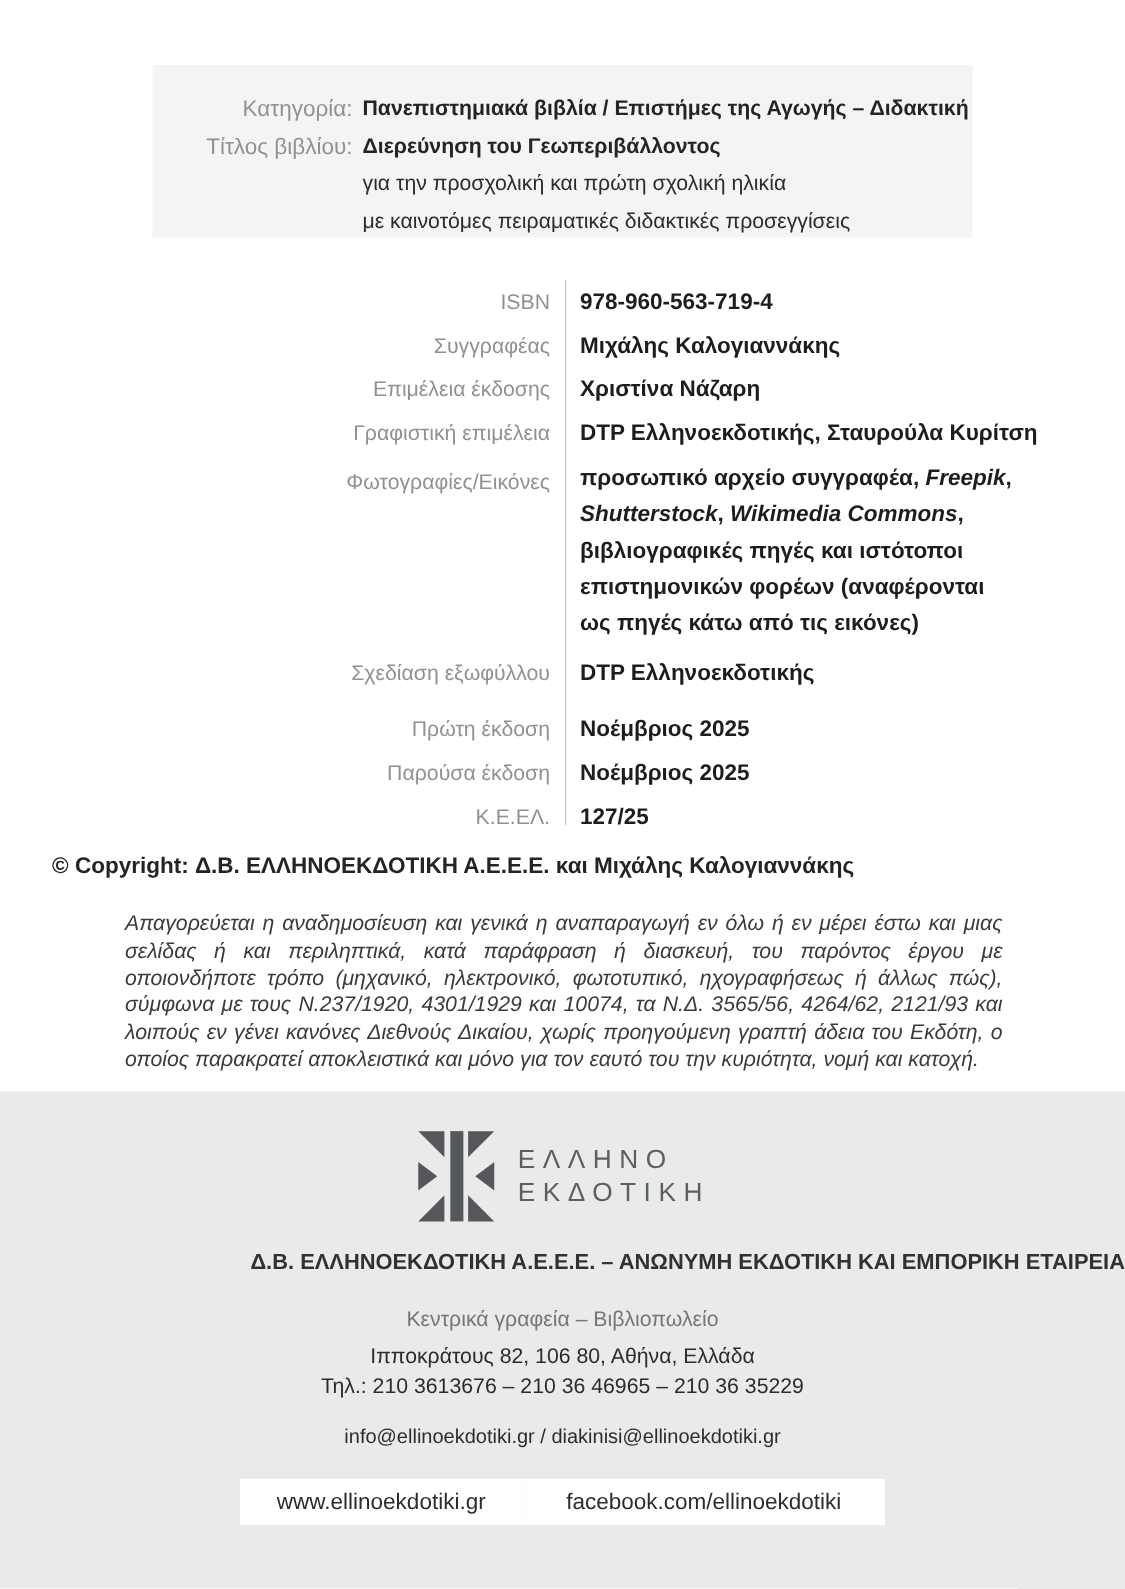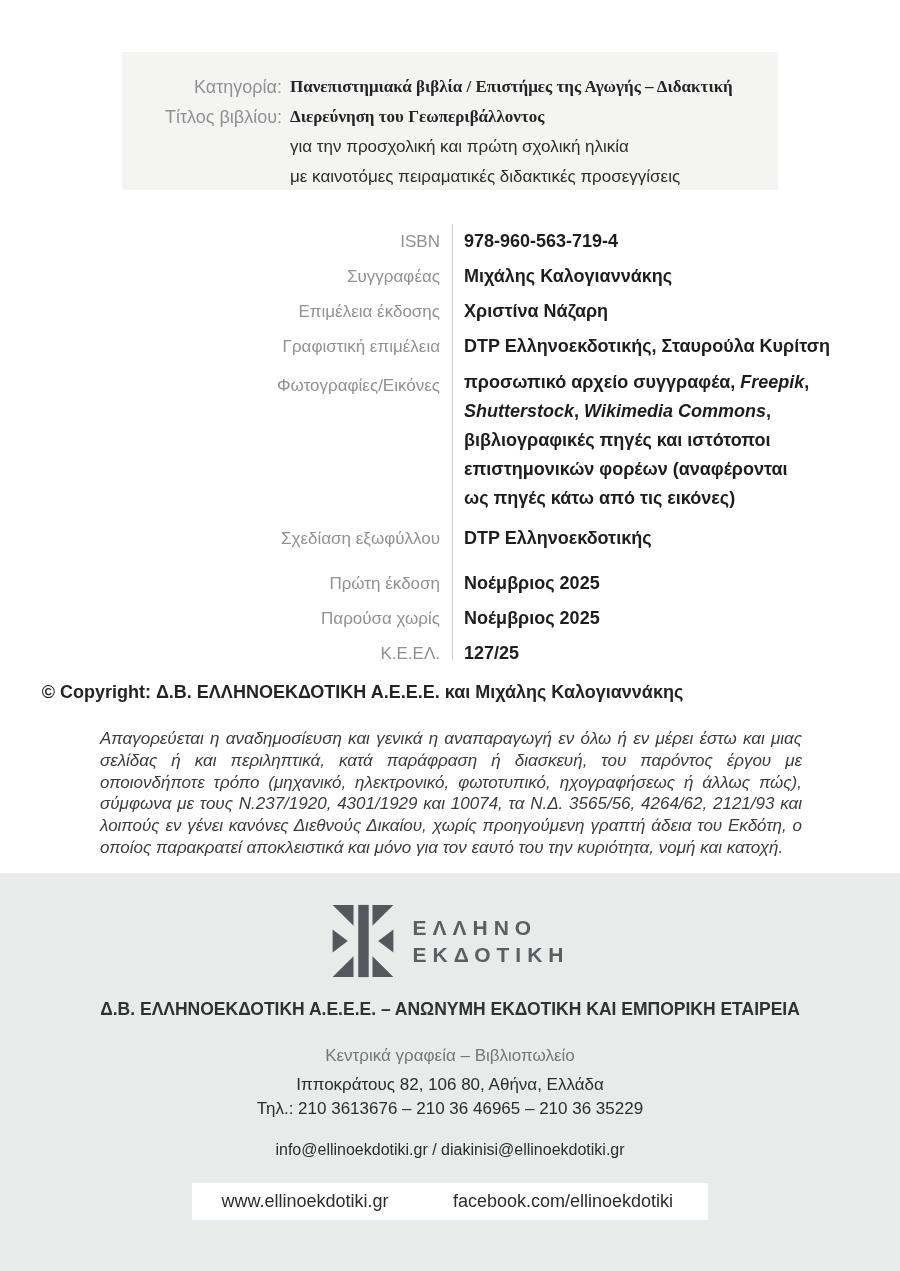--- a/index.html
+++ b/index.html
@@ -8,42 +8,42 @@
     font-family:"Liberation Sans","DejaVu Sans",sans-serif;color:#222324;overflow:hidden;
   }
   
   .info-box{
     position:absolute;left:122px;top:52px;width:656px;height:138px;
     background:#f4f4f2;box-sizing:border-box;padding-top:20px;
   }
   .ib-row{display:flex;line-height:30px;font-size:18px;}
   .ib-label{width:160px;text-align:right;padding-right:8px;color:#8f9193;flex:0 0 auto;white-space:nowrap;}
   .ib-value{color:#232425;}
-  .ib-strong{font-weight:700;font-size:17px;font-family:Liberation Serif, serif;}
+  .ib-strong{font-weight:700;font-size:17px;}
   .ib-sub{font-size:17px;line-height:30px;color:#2b2c2d;}
   
   .details{position:absolute;left:0;top:224px;width:714px;height:440px;}
   .vline{position:absolute;left:452px;top:0;width:1px;height:436px;background:#c7c9c8;}
   .d-row{display:flex;line-height:35px;font-size:18px;}
   .d-label{width:440px;text-align:right;padding-right:12px;color:#8f9193;flex:0 0 auto;white-space:nowrap;font-size:17px;}
   .d-value{padding-left:12px;color:#1c1d1e;font-weight:700;white-space:nowrap;}
   .d-multi{line-height:29px;font-weight:700;}
   .d-gap{height:10px;}
   .it{font-style:italic;}
   
   .copyright{position:absolute;left:0;top:682px;width:725px;text-align:center;
     font-size:18px;font-weight:700;color:#232425;}
   .legal{position:absolute;left:100px;top:728px;width:702px;
     font-size:17px;line-height:21.8px;font-style:italic;color:#3b3b3c;text-align:justify;}
   
   .footer{position:absolute;left:0;top:873px;width:900px;height:398px;background:#e9ebea;text-align:center;}
   .logo-row{display:flex;justify-content:center;align-items:center;gap:16px;padding-top:30px;}
   .logo-mark{width:66px;height:76px;flex:0 0 auto;}
-  .logo-text{ text-align:left;font-size:21px;letter-spacing:6px;color:#5c5e61;line-height:27px;font-weight:700;}
-  .company{margin-top:20px;font-size:17.5px;font-weight:700;color:#2f3132;}
+  .logo-text{ text-align:left;font-size:21px;letter-spacing:6px;color:#5c5e61;line-height:27px;font-weight:400;}
+  .company{margin-top:20px;font-size:17.5px;font-weight:700;color:#2f3132;text-align:right;}
   .offices{margin-top:26px;font-size:17px;color:#747678;}
   .address{margin-top:9px;font-size:17px;color:#2b2c2d;}
   .phone{margin-top:4px;font-size:17px;color:#2b2c2d;}
   .emails{margin-top:22px;font-size:16px;color:#2b2c2d;}
   .link-row{margin-top:24px;display:flex;justify-content:center;}
   .link-box{background:#ffffff;height:37px;line-height:37px;font-size:18px;color:#2b2c2d;}
   .link-box.site{width:226px;}
   .link-box.fb{width:290px;}
 </style>
 </head>
@@ -106,21 +106,21 @@
     </div>
 
     <div class="d-gap"></div>
 
     <div class="d-row">
       <div class="d-label">Πρώτη έκδοση</div>
       <div class="d-value">Νοέμβριος 2025</div>
     </div>
 
     <div class="d-row">
-      <div class="d-label">Παρούσα χωρίς</div>
+      <div class="d-label">Παρούσα έκδοση</div>
       <div class="d-value">Νοέμβριος 2025</div>
     </div>
 
     <div class="d-row">
       <div class="d-label">Κ.Ε.ΕΛ.</div>
       <div class="d-value">127/25</div>
     </div>
   </div>
 
   <div class="copyright">© Copyright: Δ.Β. ΕΛΛΗΝΟΕΚΔΟΤΙΚΗ Α.Ε.Ε.Ε. και Μιχάλης Καλογιαννάκης</div>

